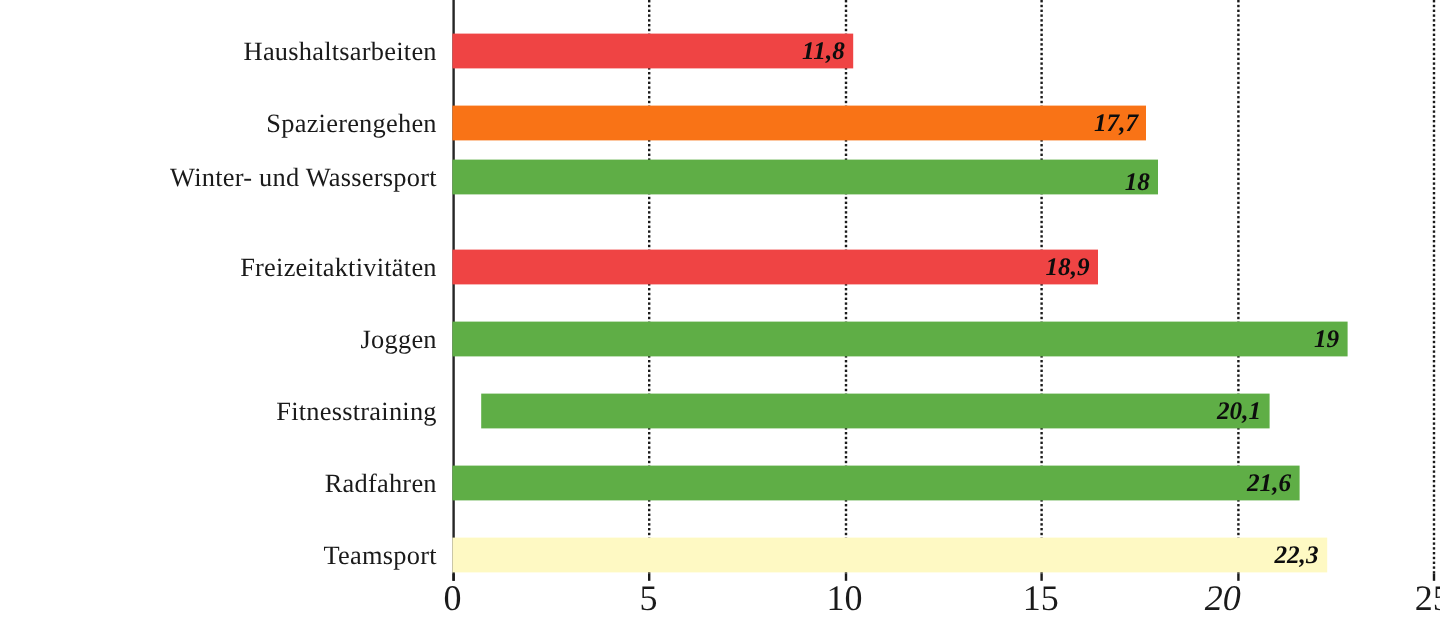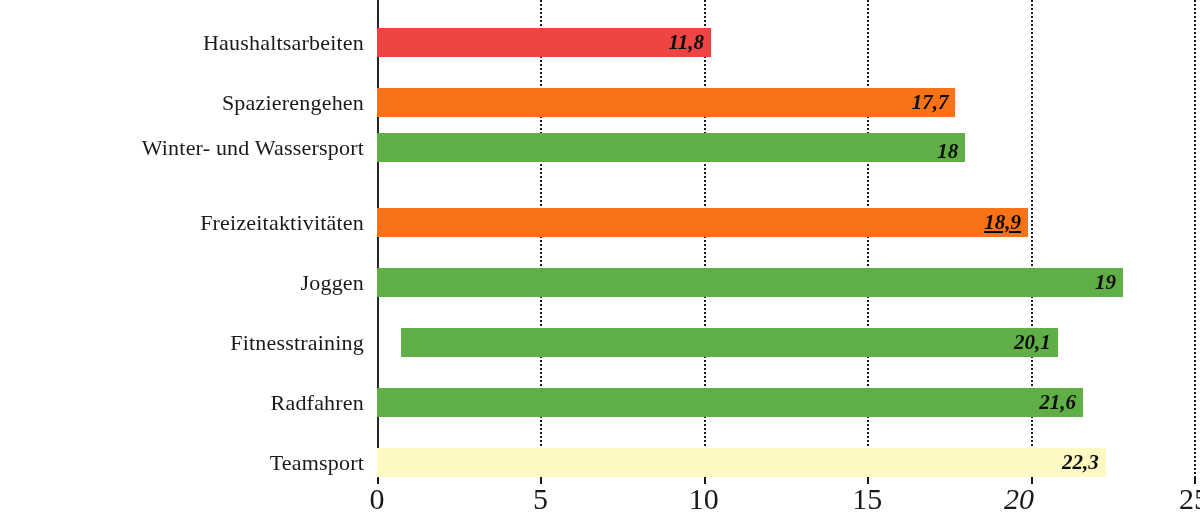--- a/index.html
+++ b/index.html
@@ -167,21 +167,21 @@
         <div class="cat-label">Winter- und Wassersport</div>
         <div class="bar-wrap" style="width: 817px;">
           <div class="bar" style="width: 588.24px; background: rgb(95, 174, 70); align-items: flex-end;">
             <span class="bar-value">18</span>
           </div>
         </div>
       </div>
       <div class="row" style="top: 193px;">
         <div class="cat-label">Freizeitaktivitäten</div>
         <div class="bar-wrap" style="width: 817px;">
-          <div class="bar" style="width: 651px; background: #f97316; text-decoration: underline;">
+          <div class="bar" style="width: 538px; background: #ef4444;">
             <span class="bar-value">18,9</span>
           </div>
         </div>
       </div>
       <div class="row" style="top: 253px;">
         <div class="cat-label">Joggen</div>
         <div class="bar-wrap" style="width: 817px;">
           <div class="bar" style="width: 746px; background: rgb(95, 174, 70);">
             <span class="bar-value">19</span>
           </div>

